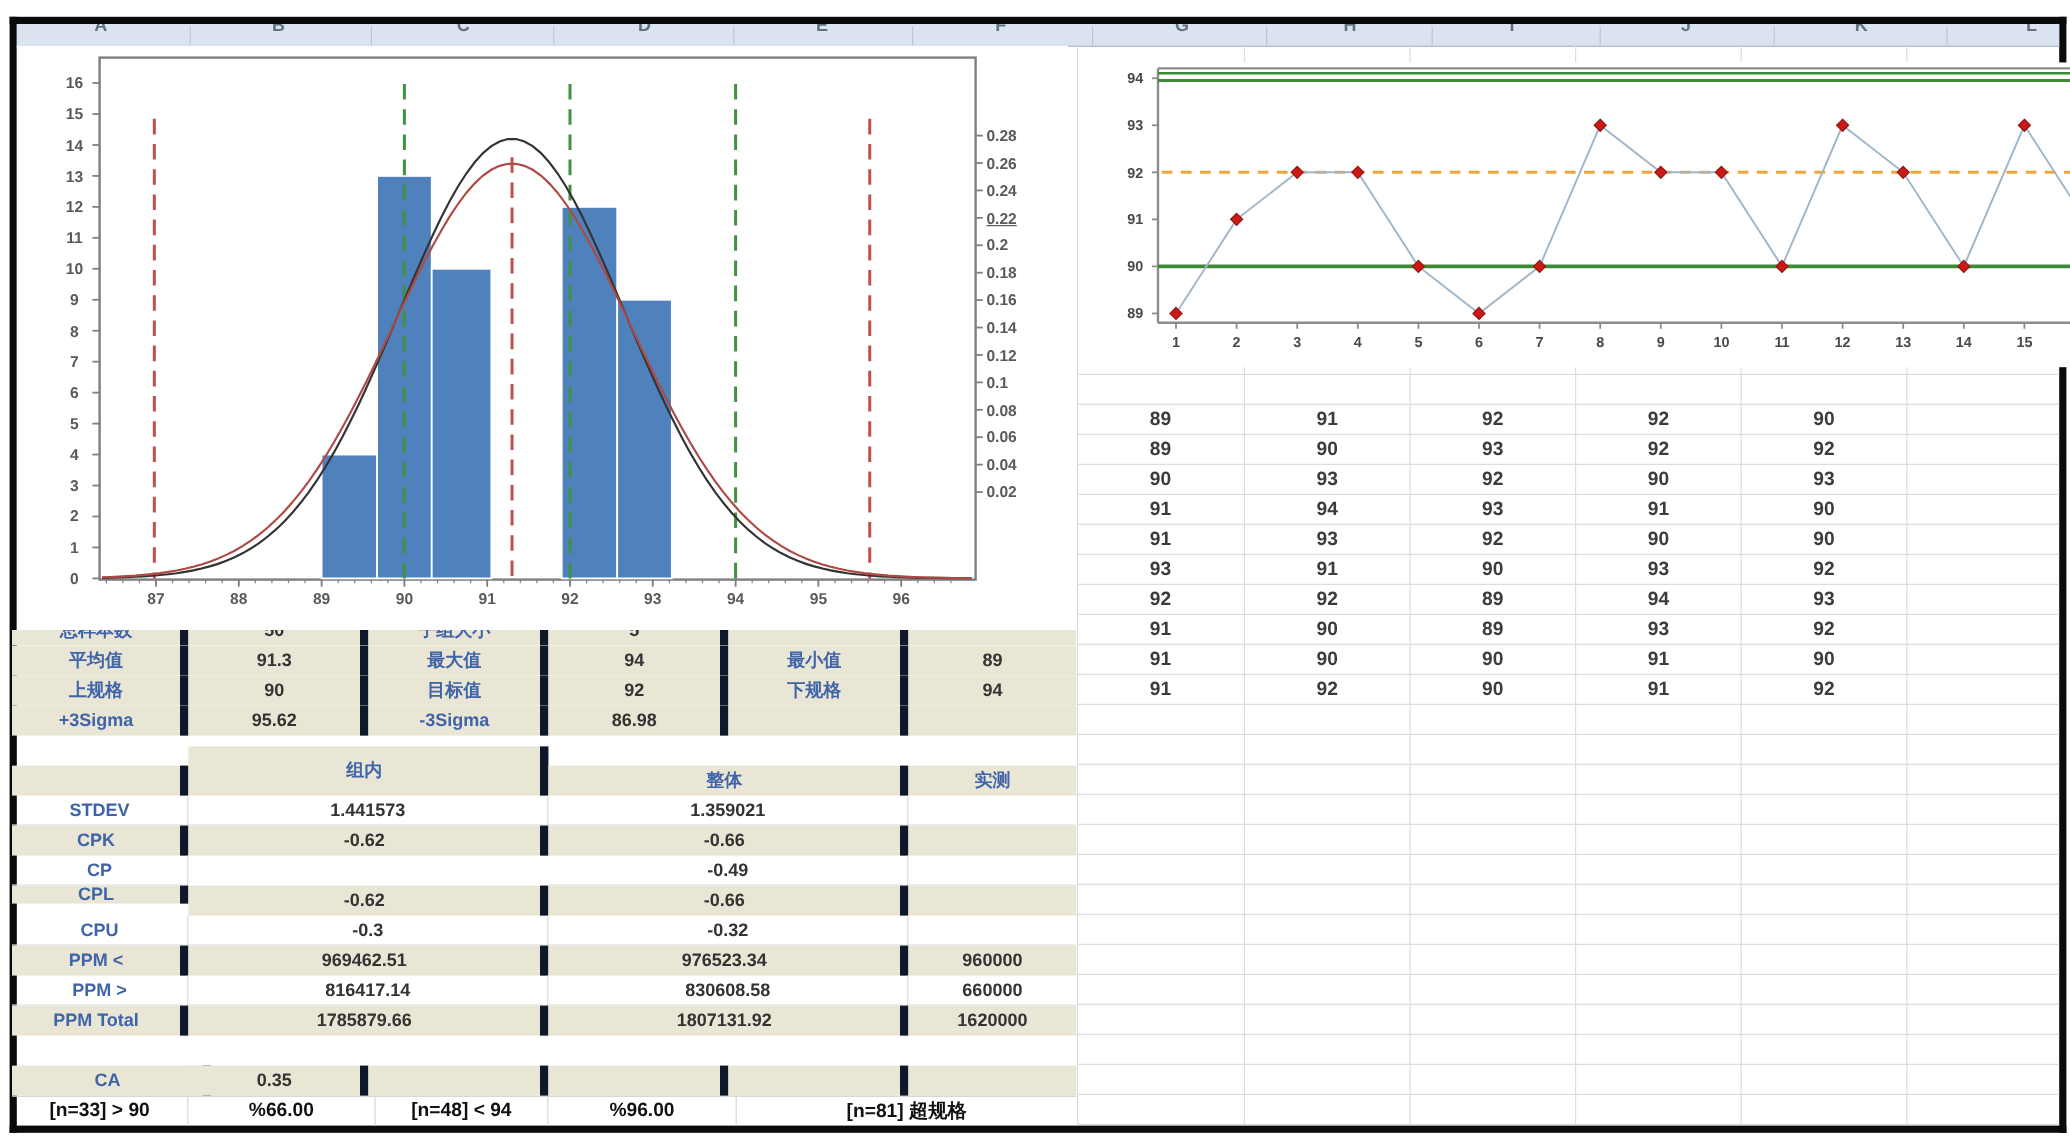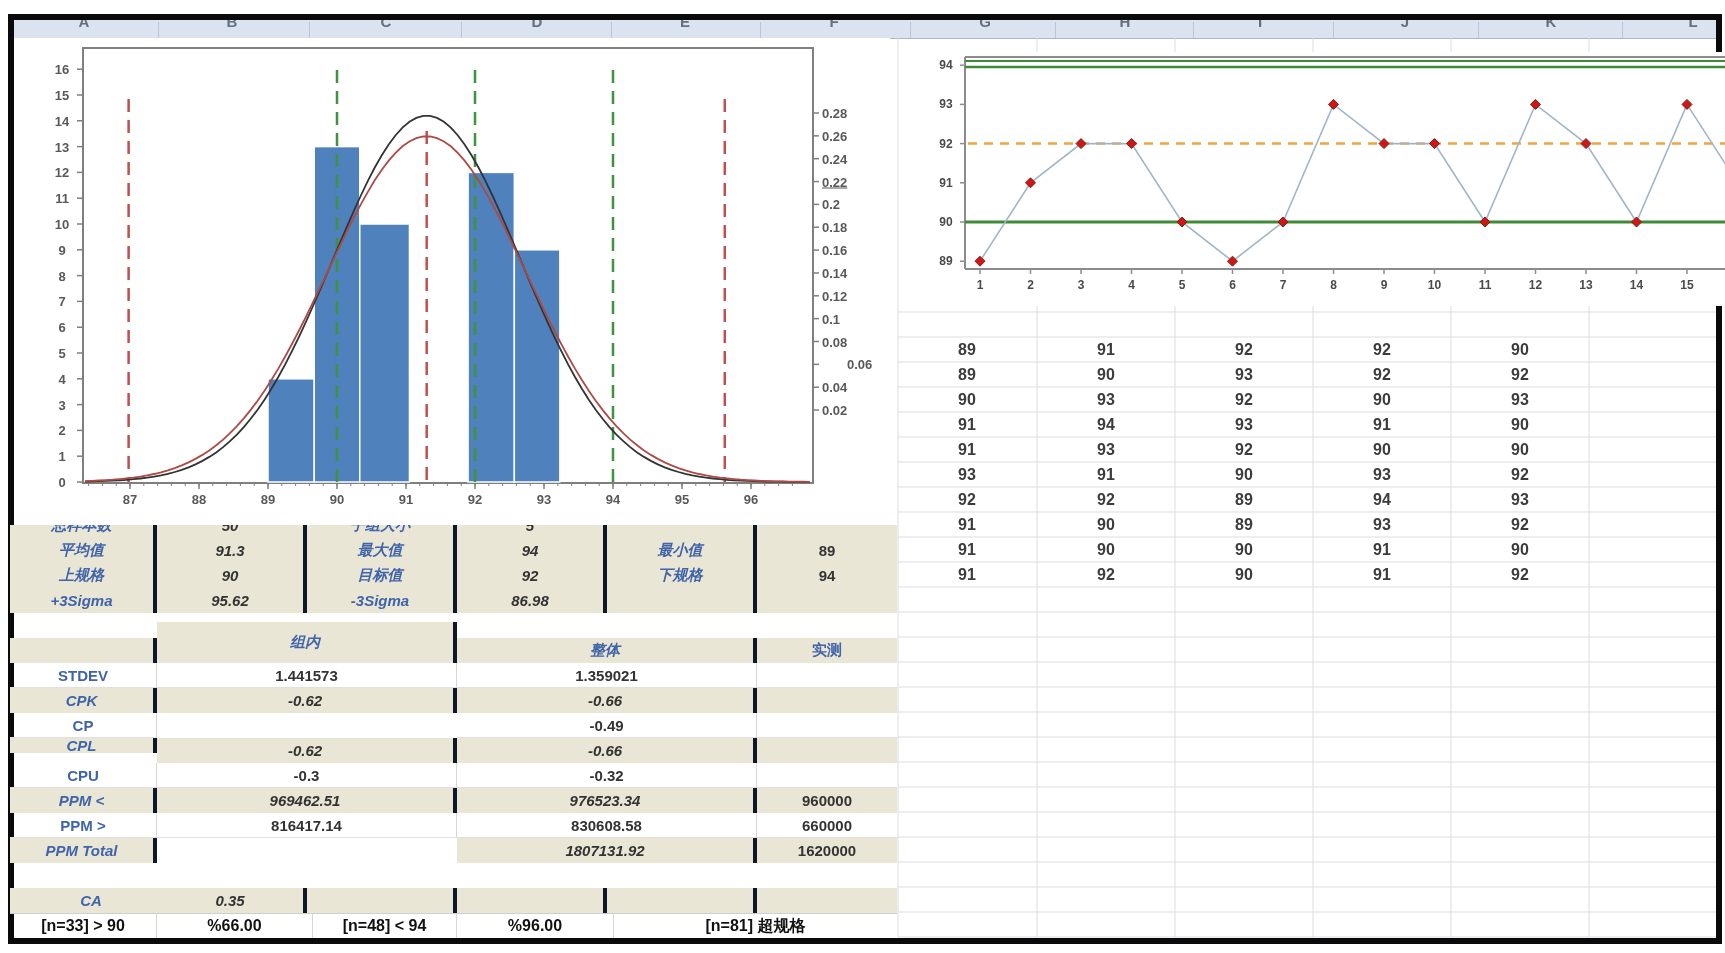--- a/index.html
+++ b/index.html
@@ -16,21 +16,21 @@
   .ticklabel{position:absolute;transform:translate(-50%,-50%);font-size:13px;font-weight:bold;
       color:#595959;white-space:nowrap;}
   .ticklabel.small{font-size:12px;color:#4a4a4a;}
   .gridnum{position:absolute;transform:translate(-50%,-50%);font-size:16px;font-weight:bold;
       color:#3c3c3c;white-space:nowrap;}
   .cell{position:absolute;display:flex;align-items:center;justify-content:center;
       font-size:15px;white-space:nowrap;overflow:hidden;box-sizing:border-box;}
   .cell.lab{color:#3f64a8;font-weight:bold;}
   .cell.val{color:#333333;font-weight:bold;}
   .row-beige{background:#eae6d6;}
-  .sep-white{border-right:4px solid #0f172a;font-style:italic;}
+  .sep-white{border-right:7px solid #0f172a;}
   .sep-gray{border-right:1px solid #d6d6d6;}
   .footer-cell{color:#111;font-weight:bold;font-size:16px;}
   svg{position:absolute;left:0;top:0;pointer-events:none;}
 </style>
 </head>
 <body>
 
 <div id="app">
 
   <div class="frame" style="left:8px;top:14px;width:1714px;height:6px;"></div>
@@ -288,21 +288,21 @@
       <div class="ticklabel" style="left: 822px; top: 135.85px; transform: translate(0px, -50%);">0.26</div>
       <div class="ticklabel" style="left: 822px; top: 158.7px; transform: translate(0px, -50%);">0.24</div>
       <div class="ticklabel" style="left: 822px; top: 181.55px; transform: translate(0px, -50%); text-decoration: underline;">0.22</div>
       <div class="ticklabel" style="left: 822px; top: 204.4px; transform: translate(0px, -50%);">0.2</div>
       <div class="ticklabel" style="left: 822px; top: 227.25px; transform: translate(0px, -50%);">0.18</div>
       <div class="ticklabel" style="left: 822px; top: 250.1px; transform: translate(0px, -50%);">0.16</div>
       <div class="ticklabel" style="left: 822px; top: 272.95px; transform: translate(0px, -50%);">0.14</div>
       <div class="ticklabel" style="left: 822px; top: 295.8px; transform: translate(0px, -50%);">0.12</div>
       <div class="ticklabel" style="left: 822px; top: 318.65px; transform: translate(0px, -50%);">0.1</div>
       <div class="ticklabel" style="left: 822px; top: 341.5px; transform: translate(0px, -50%);">0.08</div>
-      <div class="ticklabel" style="left: 822px; top: 364.35px; transform: translate(0px, -50%); margin-left: 25px;">0.06</div>
+      <div class="ticklabel" style="left: 822px; top: 364.35px; transform: translate(0px, -50%);">0.06</div>
       <div class="ticklabel" style="left: 822px; top: 387.2px; transform: translate(0px, -50%);">0.04</div>
       <div class="ticklabel" style="left: 822px; top: 410.05px; transform: translate(0px, -50%);">0.02</div>
       <div class="ticklabel small" style="left: 946px; top: 261.2px;">89</div>
       <div class="ticklabel small" style="left: 946px; top: 222px;">90</div>
       <div class="ticklabel small" style="left: 946px; top: 182.8px;">91</div>
       <div class="ticklabel small" style="left: 946px; top: 143.6px;">92</div>
       <div class="ticklabel small" style="left: 946px; top: 104.4px;">93</div>
       <div class="ticklabel small" style="left: 946px; top: 65.2px;">94</div>
       <div class="ticklabel small" style="left: 980px; top: 285px;">1</div>
       <div class="ticklabel small" style="left: 1030.5px; top: 285px;">2</div>
@@ -420,20 +420,21 @@
       <div class="cell val" style="left: 757px; top: 763px; width: 140px; height: 25px; border-bottom: 1px solid rgb(224, 224, 224);"></div>
       <div class="cell lab row-beige sep-white" style="left: 10px; top: 788px; width: 147px; height: 25px; border-bottom: none;">PPM &lt;</div>
       <div class="cell val row-beige sep-white" style="left: 157px; top: 788px; width: 300px; height: 25px; border-bottom: none;">969462.51</div>
       <div class="cell val row-beige sep-white" style="left: 457px; top: 788px; width: 300px; height: 25px; border-bottom: none;">976523.34</div>
       <div class="cell val row-beige" style="left: 757px; top: 788px; width: 140px; height: 25px; border-bottom: none;">960000</div>
       <div class="cell lab sep-gray" style="left: 10px; top: 813px; width: 147px; height: 25px; border-bottom: 1px solid rgb(224, 224, 224);">PPM &gt;</div>
       <div class="cell val sep-gray" style="left: 157px; top: 813px; width: 300px; height: 25px; border-bottom: 1px solid rgb(224, 224, 224);">816417.14</div>
       <div class="cell val sep-gray" style="left: 457px; top: 813px; width: 300px; height: 25px; border-bottom: 1px solid rgb(224, 224, 224);">830608.58</div>
       <div class="cell val" style="left: 757px; top: 813px; width: 140px; height: 25px; border-bottom: 1px solid rgb(224, 224, 224);">660000</div>
       <div class="cell lab row-beige sep-white" style="left: 10px; top: 838px; width: 147px; height: 25px; border-bottom: none;">PPM Total</div>
+      <div class="cell val row-beige sep-white" style="left: 157px; top: 838px; width: 300px; height: 25px; border-bottom: none;">1785879.66</div>
       <div class="cell val row-beige sep-white" style="left: 457px; top: 838px; width: 300px; height: 25px; border-bottom: none;">1807131.92</div>
       <div class="cell val row-beige" style="left: 757px; top: 838px; width: 140px; height: 25px; border-bottom: none;">1620000</div>
       <div class="cell footer-cell sep-gray" style="left: 10px; top: 913px; width: 147px; height: 25px; border-top: 1px solid rgb(207, 207, 207);">[n=33] &gt; 90</div>
       <div class="cell footer-cell sep-gray" style="left: 157px; top: 913px; width: 156px; height: 25px; border-top: 1px solid rgb(207, 207, 207);">%66.00</div>
       <div class="cell footer-cell sep-gray" style="left: 313px; top: 913px; width: 144px; height: 25px; border-top: 1px solid rgb(207, 207, 207);">[n=48] &lt; 94</div>
       <div class="cell footer-cell sep-gray" style="left: 457px; top: 913px; width: 157px; height: 25px; border-top: 1px solid rgb(207, 207, 207);">%96.00</div>
       <div class="cell footer-cell" style="left: 614px; top: 913px; width: 283px; height: 25px; border-top: 1px solid rgb(207, 207, 207);">[n=81] 超规格</div>
     </div>
 
   <div id="ca-row">

